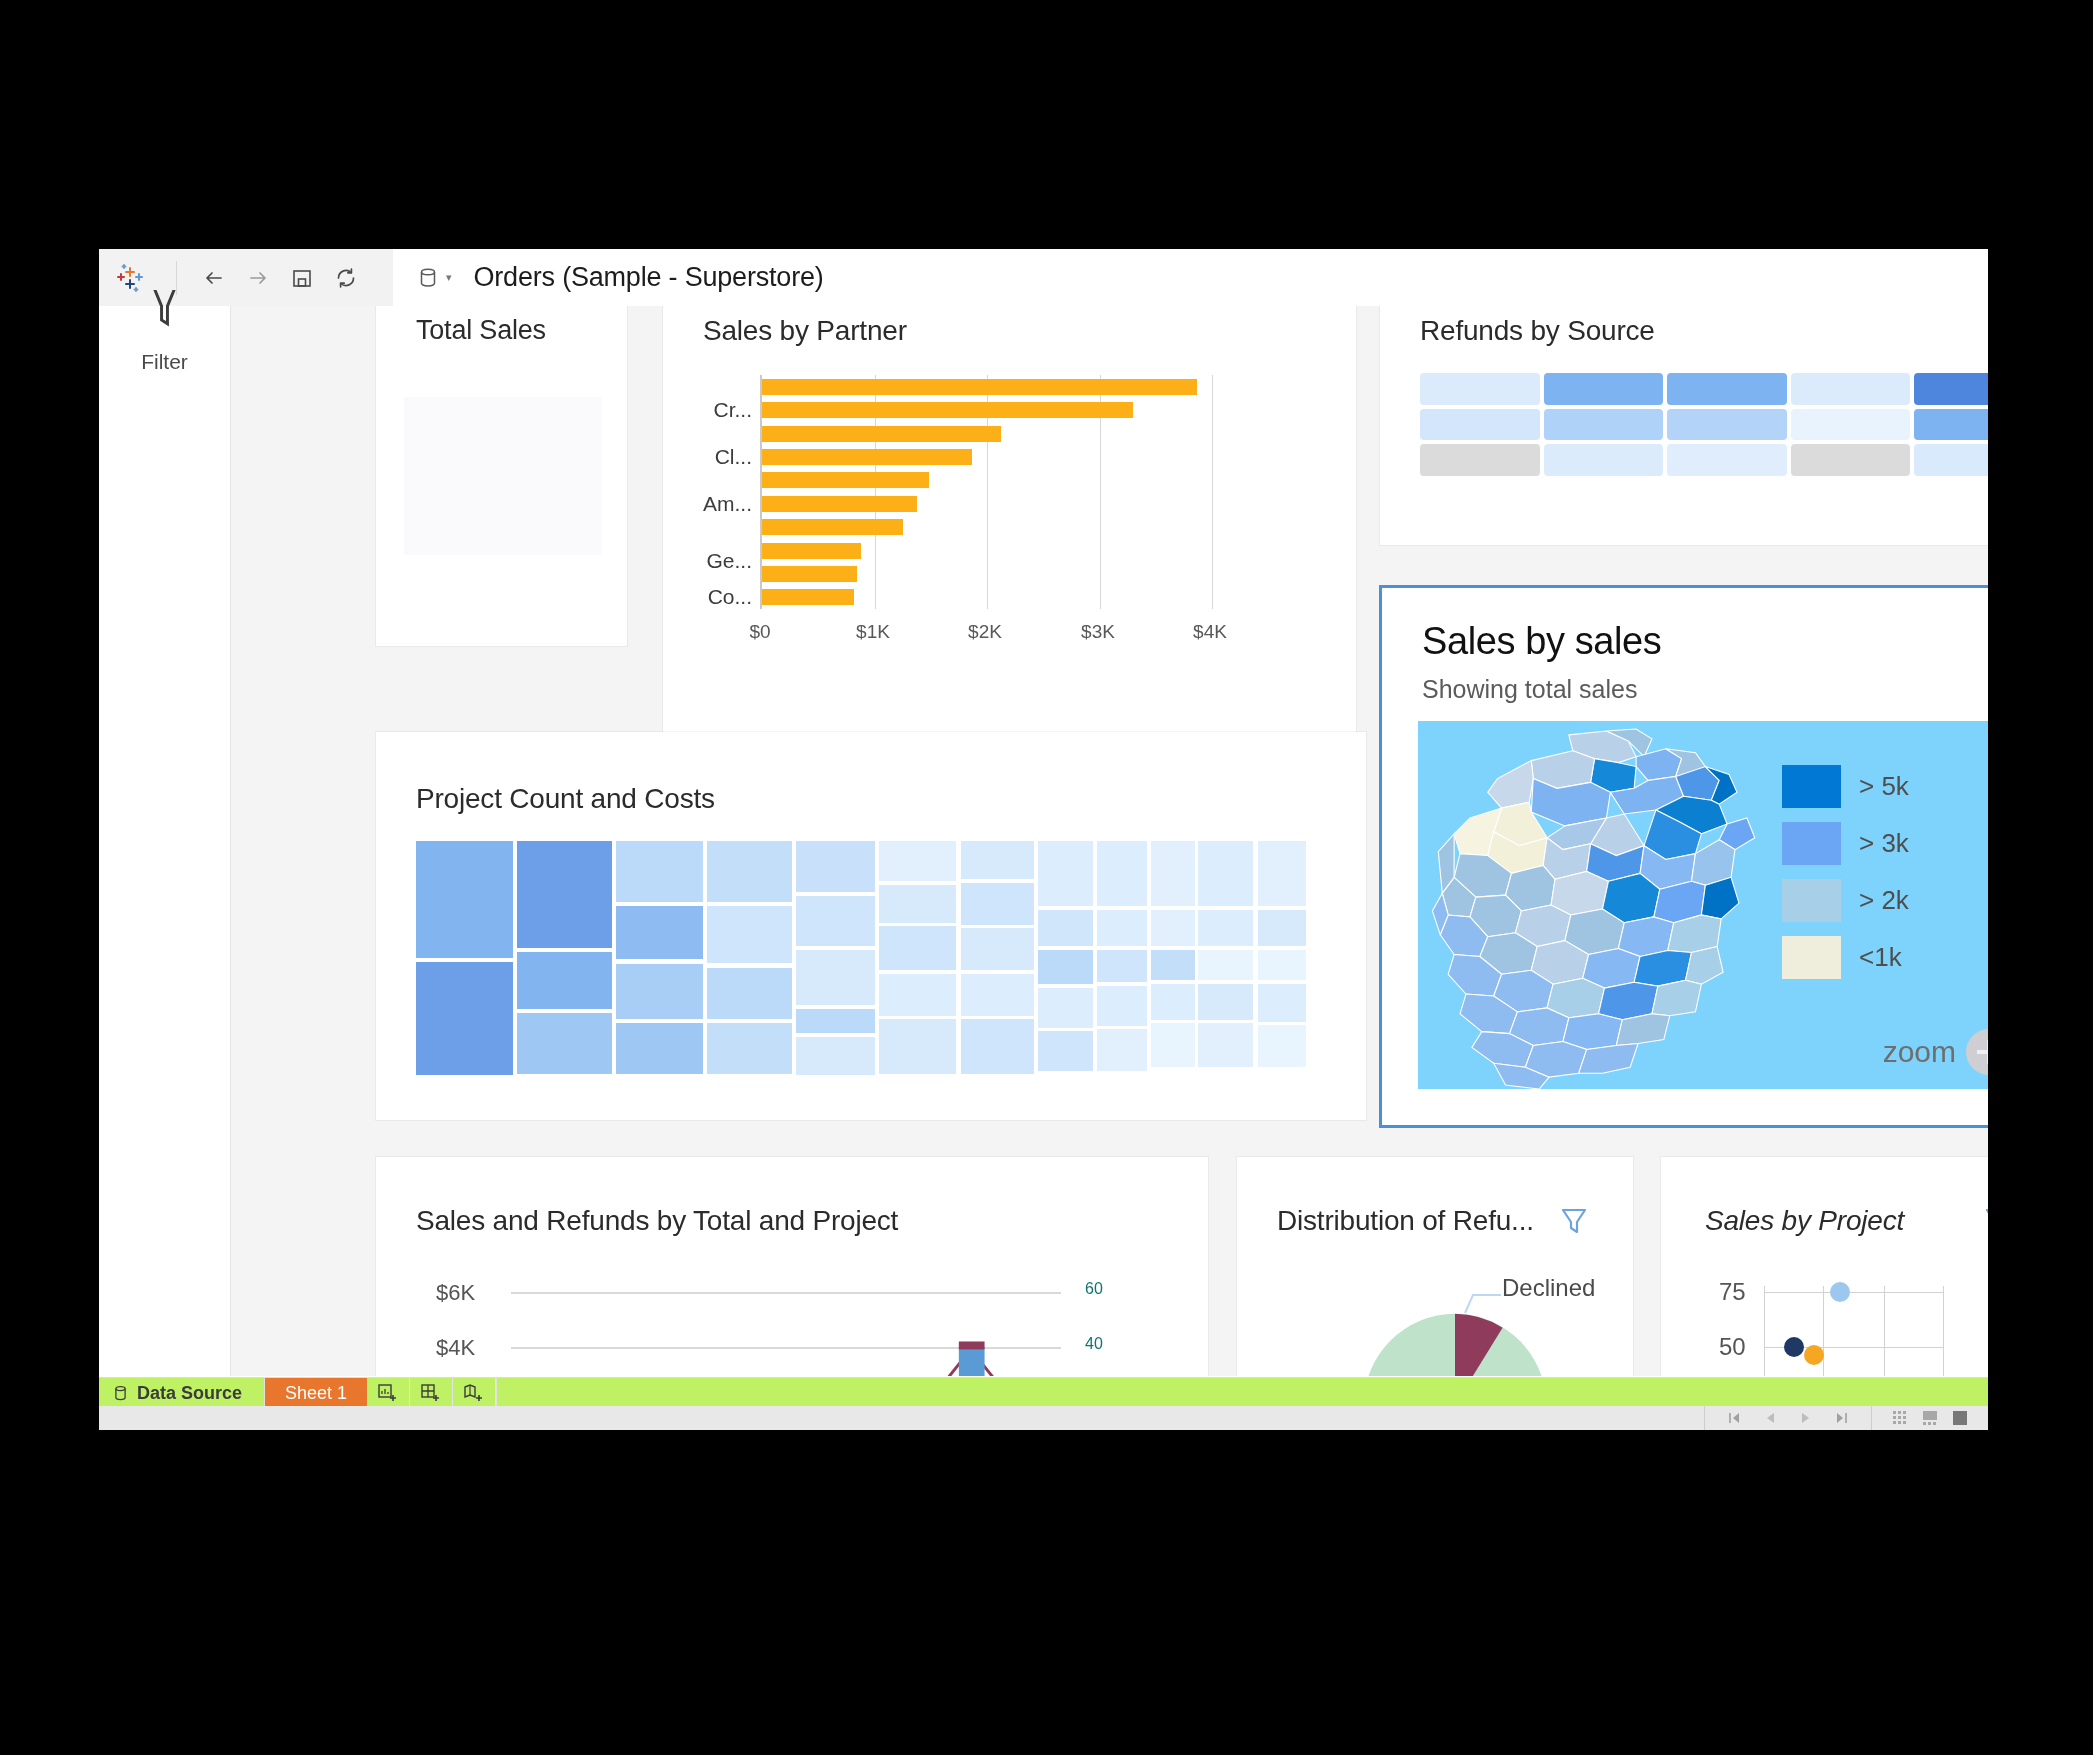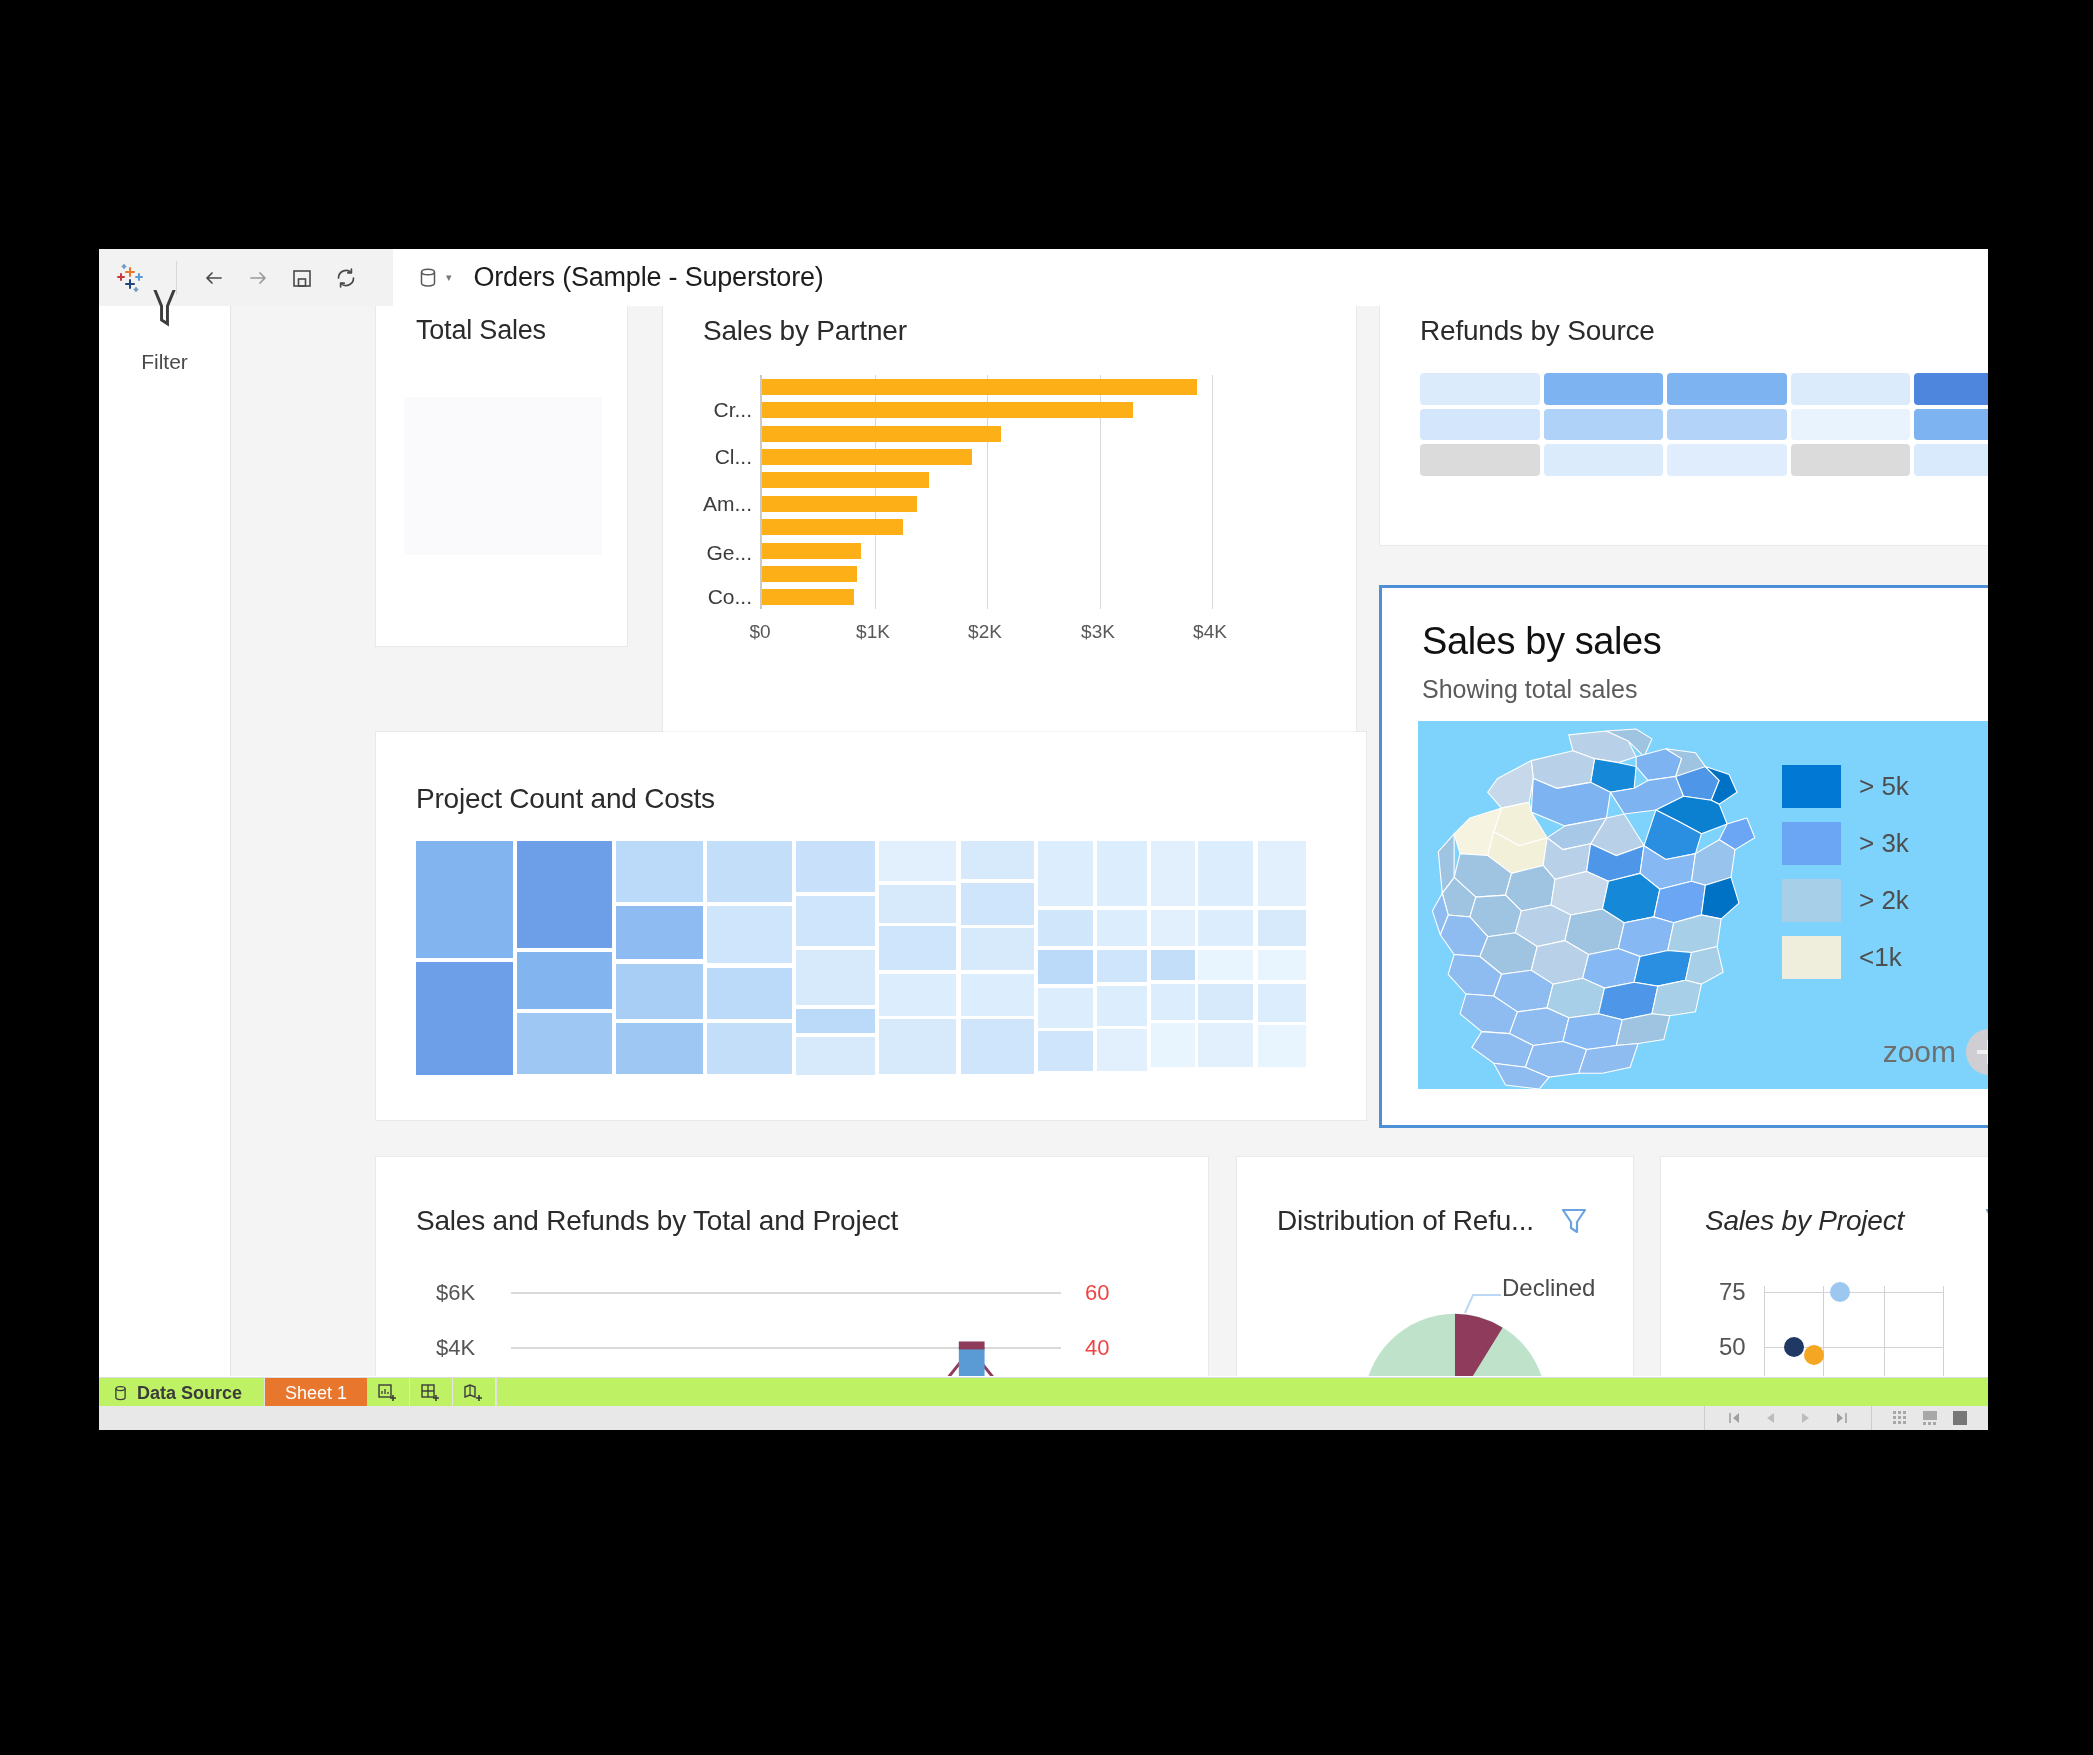--- a/index.html
+++ b/index.html
@@ -114,21 +114,21 @@
   .zoom-btn::before{ left:11px; top:21px; width:24px; height:4px;}
   .zoom-btn::after{ left:21px; top:11px; width:4px; height:24px;}
 
   
   #card-srdp{ left:145px; top:851px; width:832px; height:257px;}
   #card-srdp .card-title{ position:absolute; left:40px; top:48px;}
   .dual-axis{ position:absolute; left:40px; top:123px; width:733px; height:119px;}
   .da-row{ position:absolute; left:0; width:733px; height:2px;}
   .da-line{ position:absolute; left:95px; width:550px; height:2px; background:#d9d9d9;}
   .da-lft{ position:absolute; left:20px; font-size:22px; color:#555; transform:translateY(-12px);}
-  .da-rgt{ position:absolute; left:669px; font-size:22px; color:#ef4444; transform:translateY(-12px);}
+  .da-rgt{ position:absolute; left:669px; font-size:16px; color:#0f766e; transform:translateY(-12px);}
 
   #card-dist{ left:1006px; top:851px; width:396px; height:257px;}
   #card-dist .card-title{ position:absolute; left:40px; top:48px;}
   .funnel-ic{ position:absolute; right:42px; top:46px; width:34px; height:34px;}
   .pie-wrap{ position:absolute; left:109px; top:139px; width:218px; height:139px; overflow:hidden;}
   .declined-lab{ position:absolute; left:265px; top:117px; font-size:24px; color:#4a4a4a;}
   .leader{ position:absolute; left:226px; top:132px; width:36px; height:24px;}
 
   #card-sbp{ left:1430px; top:851px; width:396px; height:257px;}
   #card-sbp .card-title{ position:absolute; left:44px; top:48px;font-style:italic;}
@@ -252,21 +252,21 @@
         <div class="kpi-box"></div>
       </div>
 
       <div class="card" id="card-partner">
         <div class="card-title">Sales by Partner</div>
         <div class="bar-chart">
           <div class="bc-labels" id="bcLabels">
               <span class="bc-lab" style="top: 35px;">Cr...</span>
               <span class="bc-lab" style="top: 82px;">Cl...</span>
               <span class="bc-lab" style="top: 129px;">Am...</span>
-              <span class="bc-lab" style="top: 178px;">Ge...</span>
+              <span class="bc-lab" style="top: 186px;">Ge...</span>
               <span class="bc-lab" style="top: 222px;">Co...</span>
             </div>
           <div class="bc-plot" id="bcPlot">
               <span class="bc-grid" style="left: 113px;"></span>
               <span class="bc-grid" style="left: 225px;"></span>
               <span class="bc-grid" style="left: 338px;"></span>
               <span class="bc-grid" style="left: 450px;"></span>
               <span class="bar-row" style="top: 4px; height: 16.4px; width: 435px; background: rgb(252, 175, 23);"></span>
               <span class="bar-row" style="top: 27px; height: 16.4px; width: 371px; background: rgb(252, 175, 23);"></span>
               <span class="bar-row" style="top: 51px; height: 16.4px; width: 239px; background: rgb(252, 175, 23);"></span>

